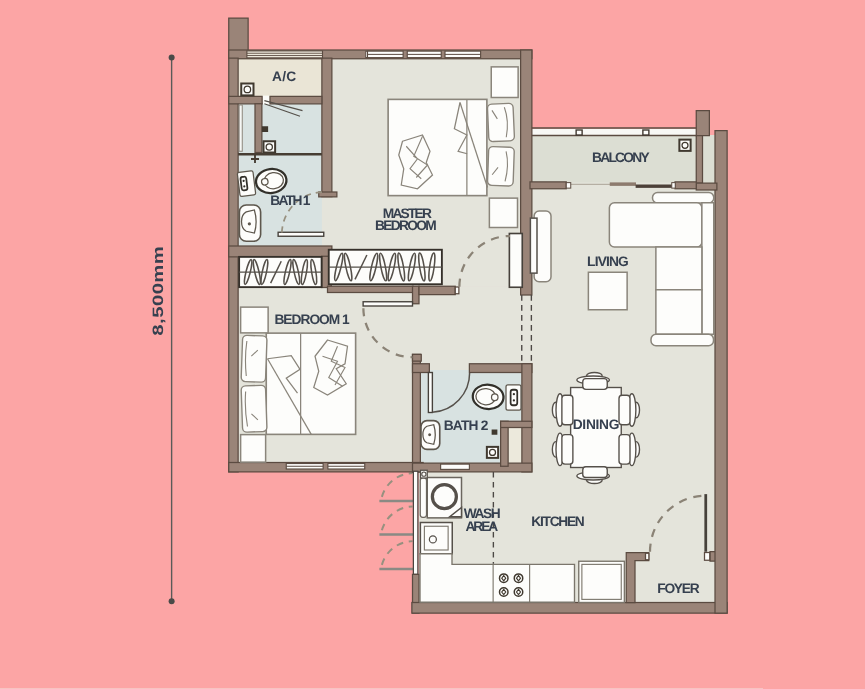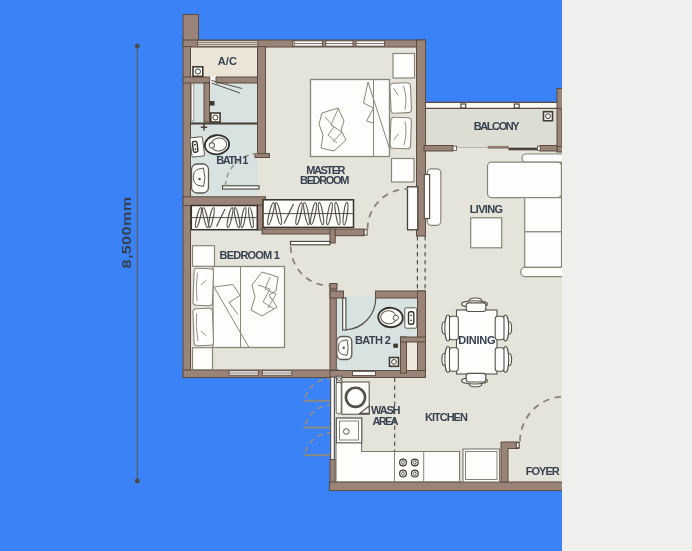--- a/index.html
+++ b/index.html
@@ -1,16 +1,16 @@
 <!DOCTYPE html>
 <html><head>
 <meta charset="utf-8">
 <style>
   html,body{margin:0;padding:0;background:#efefed;}
-  .wrap{position:relative;width:562px;height:551px;overflow:hidden;background:#3b82f6;}
+  .wrap{position:relative;width:692px;height:551px;overflow:hidden;background:#fca5a5;}
   svg{position:absolute;left:0;top:0;}
   text{font-family:"Liberation Sans",sans-serif;font-weight:bold;fill:#36404f;letter-spacing:0.25px;}
 </style>
 </head>
 <body>
 <div class="wrap">
 <svg width="692" height="551" viewBox="0 0 692 551">
 
 <g id="floors">
 

